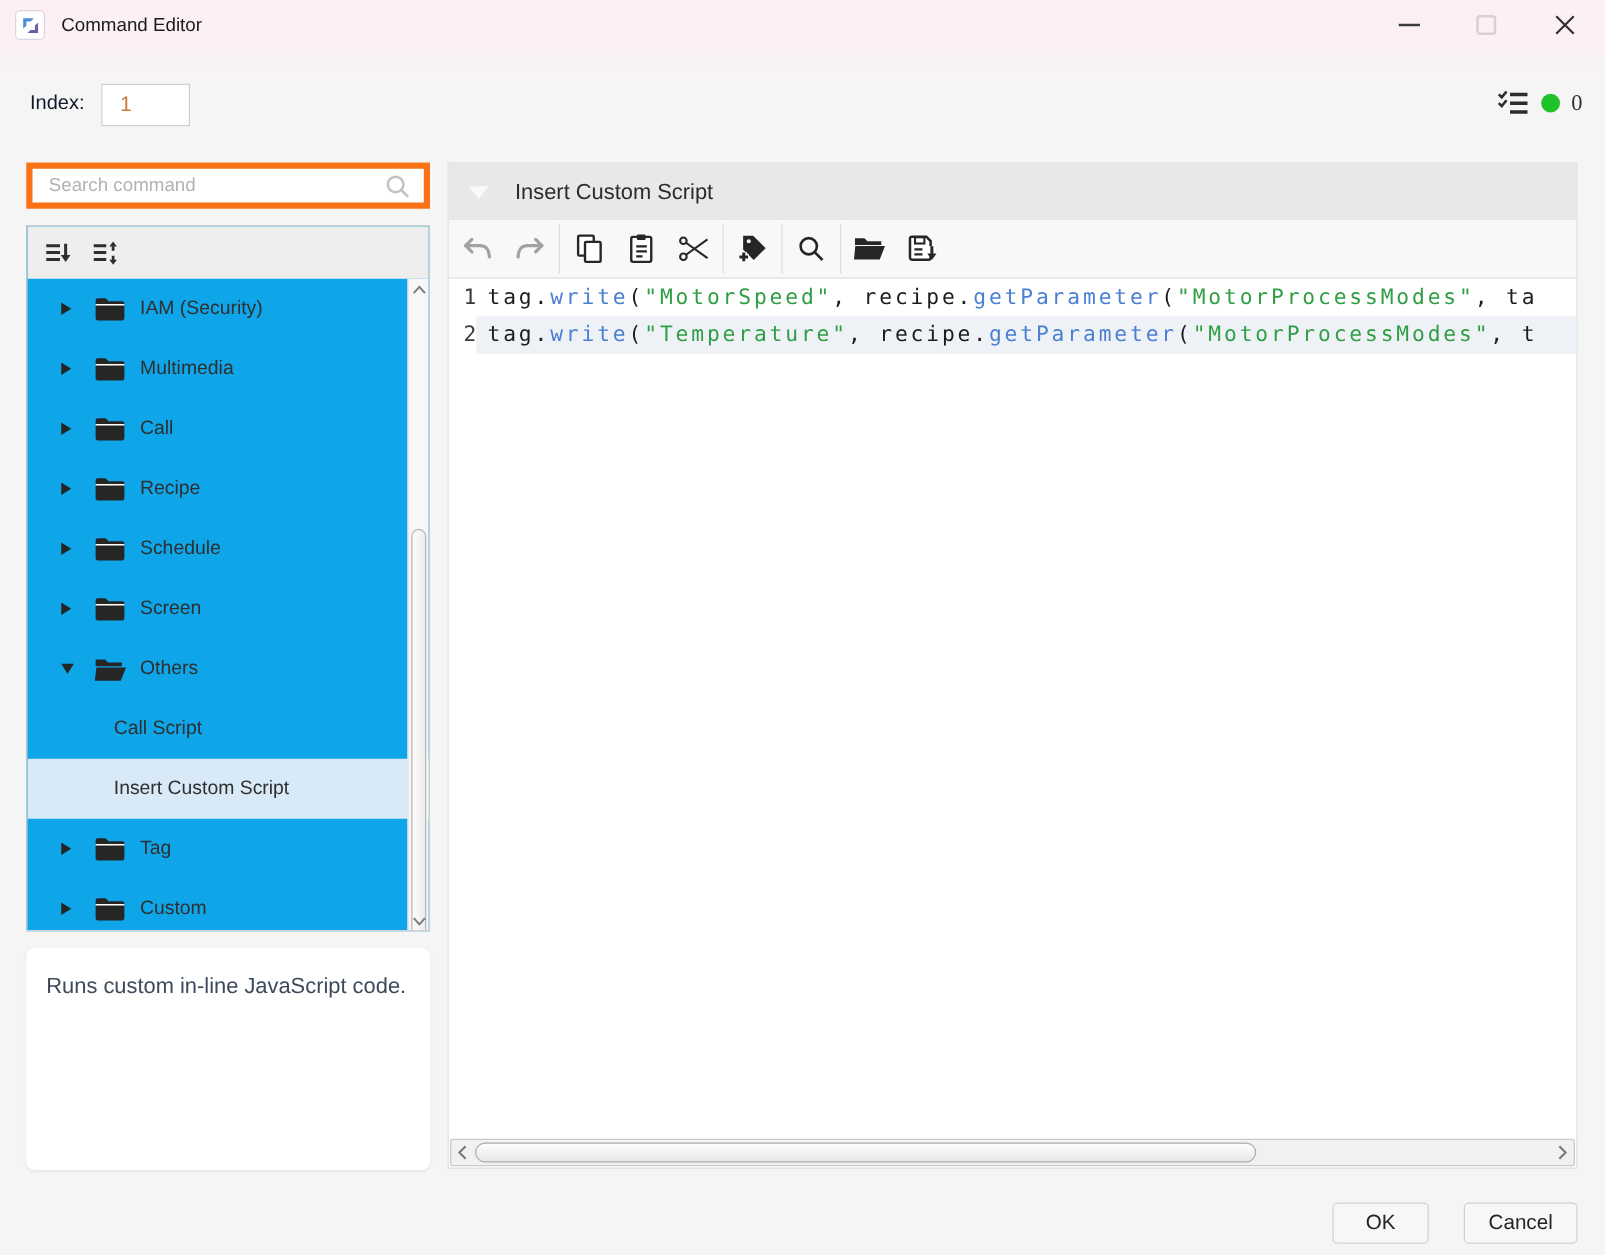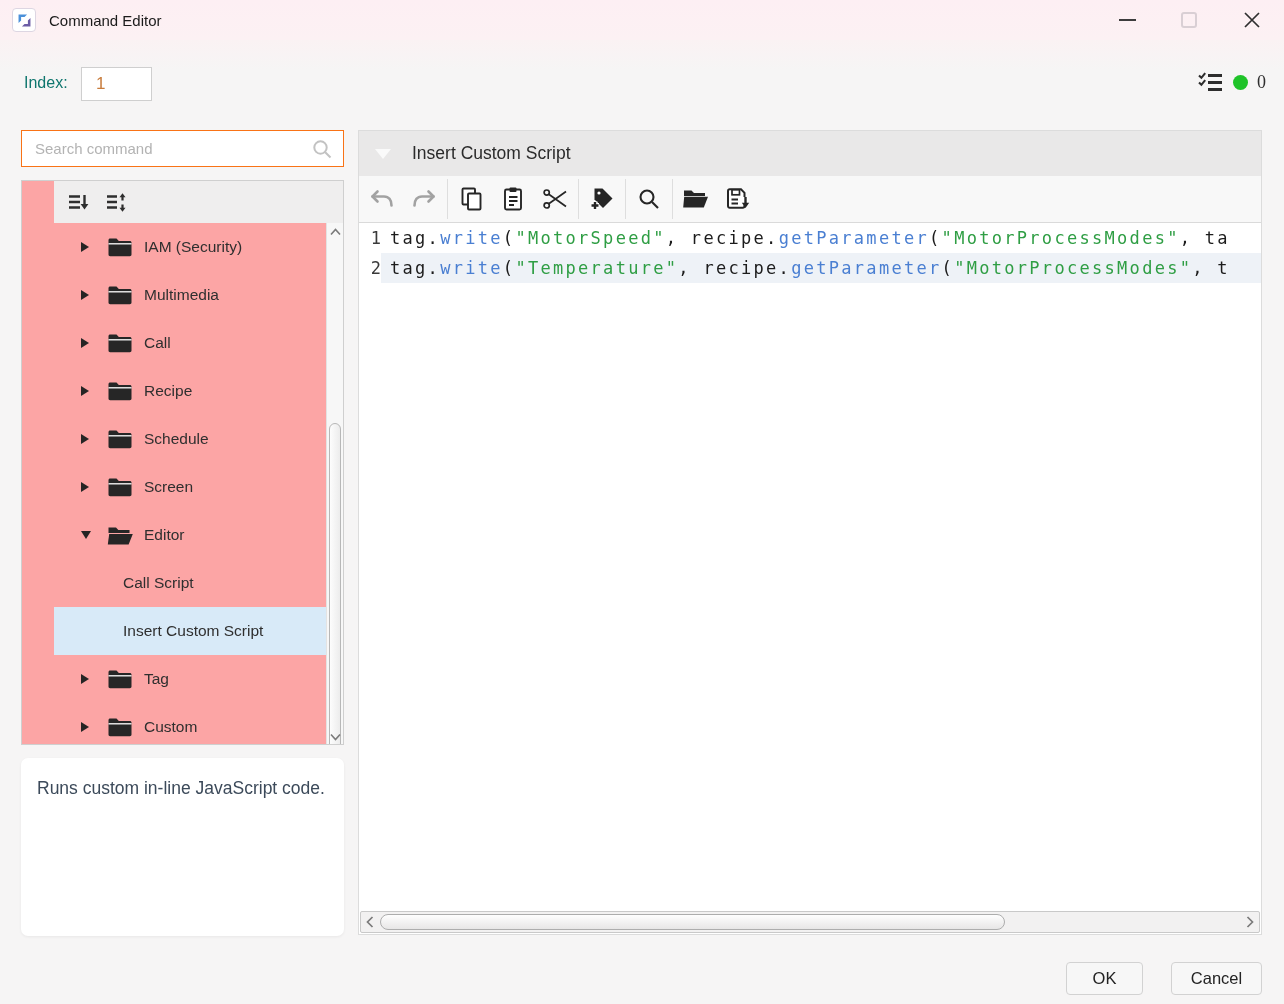--- a/index.html
+++ b/index.html
@@ -23,44 +23,44 @@
     border:1px solid #ddd6e2; border-radius:4px;
     display:flex; align-items:center; justify-content:center;
   }
   .title-text { margin-left:13px; font-size:15px; color:#1b1b1b; }
   .win-controls { position:absolute; right:0; top:0; height:40px; display:flex; align-items:center; }
   .win-btn { width:62px; height:40px; display:flex; align-items:center; justify-content:center; cursor:default; }
   .min-glyph { width:17px; height:0; border-top:2px solid #3c3c3c; }
   .max-glyph { width:16px; height:16px; border:2px solid #d9cfd4; border-radius:3px; }
   .close-btn { width:64px; }
   
-  .index-label { position:absolute; left:24px; top:74px; font-size:16px; color:#0f766e; }
+  .index-label { position:absolute; left:24px; top:74px; font-size:16px; color:#0f172a; }
   .index-input {
     position:absolute; left:81px; top:67px; width:71px; height:34px;
     border:1px solid #cfcfcf; background:#fff; font-size:17px; color:#c87c3c;
     padding-left:14px; font-family:"Liberation Sans", sans-serif; outline:none;
   }
   
   .status-group { position:absolute; right:18px; top:70px; display:flex; align-items:center; gap:9px; }
   .green-dot { width:15px; height:15px; border-radius:50%; background:#1fc329; }
   .status-count { font-size:18px; color:#2e2e2e; font-family:"Liberation Serif", serif; }
   
   .search-box {
     position:absolute; left:21px; top:130px; width:323px; height:37px;
-    border:1px solid #f97316; background:#fff; display:flex; align-items:center;
+    border:5px solid #f97316; background:#fff; display:flex; align-items:center;
   }
   .search-input {
     flex:1; border:none; outline:none; font-size:15px; padding-left:13px;
     font-family:"Liberation Sans", sans-serif; color:#444; background:transparent;
   }
   .search-input::placeholder { color:#b3b3b3; }
   .search-box .mag { margin-right:10px; }
   .tree-panel {
     position:absolute; left:21px; top:180px; width:323px; height:565px;
-    border:1px solid #cfcfcf; background:#fca5a5; overflow:hidden;padding-left:32px;
+    border:1px solid #cfcfcf; background:#0ea5e9; overflow:hidden;
   }
   .tree-toolbar {
     height:42px; background:#efeeee; display:flex; align-items:center; gap:8px; padding-left:9px;
   }
   .tree-tool-btn { width:30px; height:30px; display:flex; align-items:center; justify-content:center; }
   .tree-rows { position:relative; }
   .tree-row { height:48px; display:flex; align-items:center; cursor:default; }
   .tree-row.selected { background:#d8eaf8; }
   .tree-tri { width:13px; margin-left:27px; display:flex; }
   .tri-right { width:0; height:0; border-top:5.5px solid transparent; border-bottom:5.5px solid transparent; border-left:8px solid #252525; }
@@ -270,21 +270,21 @@
       <div class="tree-row">
         <span class="tree-tri">
           <span class="tri-down"></span>
         </span>
         <span class="tree-folder">
           <svg width="26" height="21" viewBox="0 0 26 21">
             <path d="M1.5 2.5 h7.5 l2.3 2.4 h11.2 v3 H1.5 Z" fill="#262626"></path>
             <path d="M2.2 9 H25.8 L21.6 19.5 H0.8 L2.2 9 Z" fill="#262626"></path>
           </svg>
         </span>
-        <span class="tree-label">Editor</span>
+        <span class="tree-label">Others</span>
       </div>
       <div class="tree-row child">
         <span class="tree-label">Call Script</span>
       </div>
       <div class="tree-row child selected">
         <span class="tree-label">Insert Custom Script</span>
       </div>
       <div class="tree-row">
         <span class="tree-tri">
           <span class="tri-right"></span>

